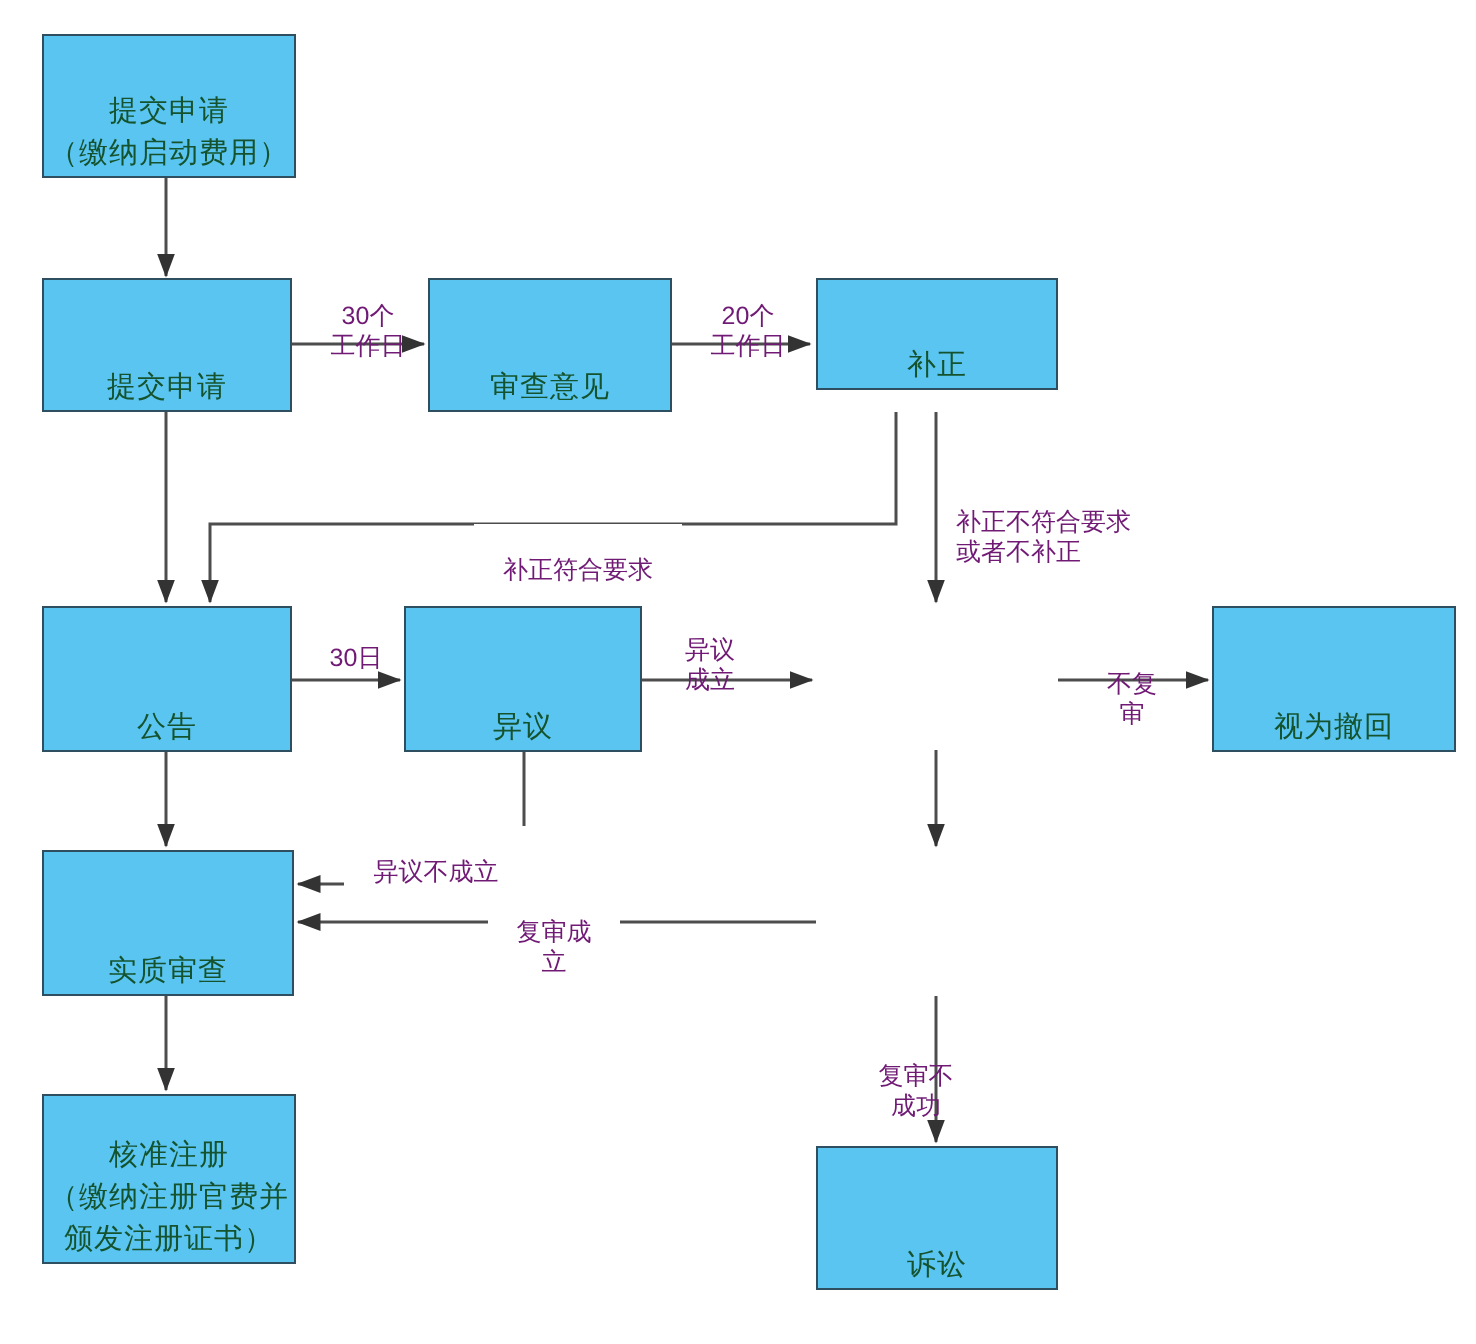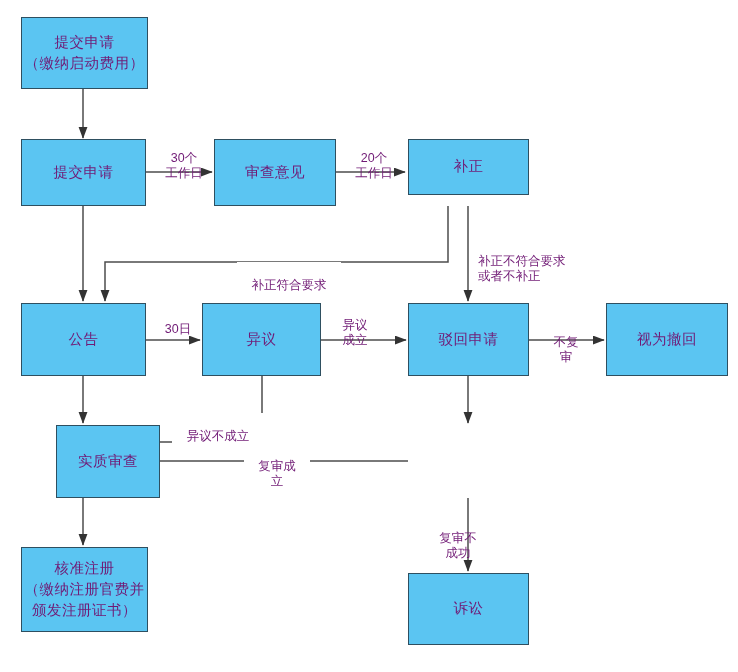--- a/index.html
+++ b/index.html
@@ -24,23 +24,23 @@
     top: 0;
     width: 738px;
     height: 672px;
     pointer-events: none;
   }
   .node {
     position: absolute;
     box-sizing: border-box;
     background: #5BC5F2;
     border: 1.6px solid #2E4F60;
-    color: #701a75;
+    color: #14532d;
     display: flex;
-    align-items: center;
+    align-items: flex-end;
     justify-content: center;
     text-align: center;
     font-size: 14.5px;
     line-height: 1.45;
     letter-spacing: 0.5px;
     white-space: pre-line;
     user-select: none;
   }
   .edge-label {
     position: absolute;
@@ -116,29 +116,26 @@
   </div>
 
   <div class="node" style="left:21px; top:303px; width:125px; height:73px;">
     <span>公告</span>
   </div>
 
   <div class="node" style="left:202px; top:303px; width:119px; height:73px;">
     <span>异议</span>
   </div>
 
-  <div class="node" style="left:408px; top:303px; width:121px; height:73px;">
-    <span>驳回申请</span>
-  </div>
 
   <div class="node" style="left:606px; top:303px; width:122px; height:73px;">
     <span>视为撤回</span>
   </div>
 
-  <div class="node" style="left:21px; top:425px; width:104px; height:73px;margin-left:35px;">
+  <div class="node" style="left:21px; top:425px; width:126px; height:73px;">
     <span>实质审查</span>
   </div>
 
 
   <div class="node" style="left:21px; top:547px; width:127px; height:85px;">
     <span>核准注册
 （缴纳注册官费并
 颁发注册证书）</span>
   </div>
 

